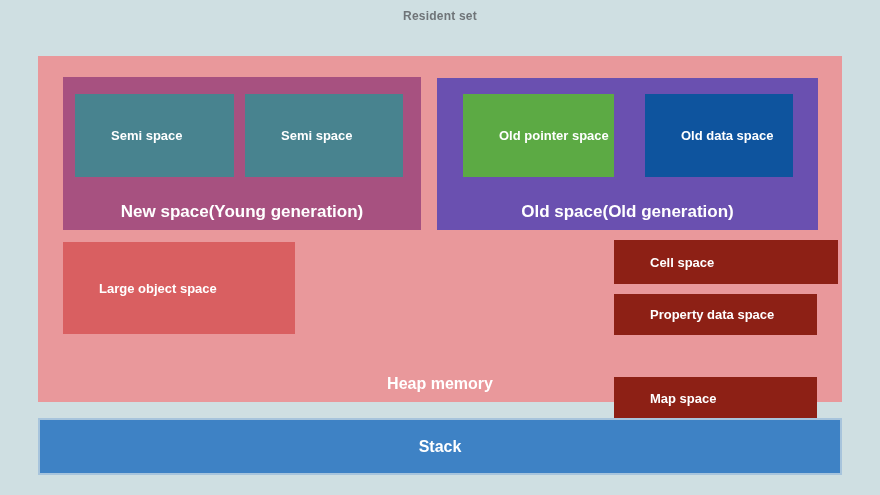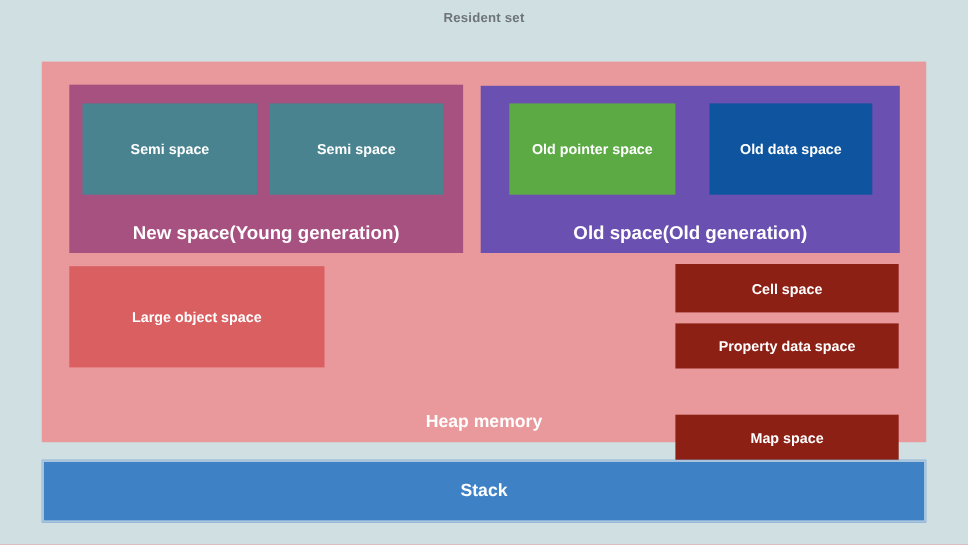--- a/index.html
+++ b/index.html
@@ -59,31 +59,32 @@
   .new-space{
     left:25px;top:21px;width:358px;height:153px;
     background:var(--new-space);
   }
   .old-space{
     left:399px;top:22px;width:381px;height:152px;
     background:var(--old-space);
   }
   .inner-box{
     position:absolute;
-    display:flex;align-items:center;justify-content:center;
+    display:flex;align-items:center;
     font-size:13px;
     color:var(--label-text);
+    padding-left:36px;
   }
   .semi-1{left:12px;top:17px;width:159px;height:83px;background:var(--semi-space);}
   .semi-2{left:182px;top:17px;width:158px;height:83px;background:var(--semi-space);}
   .old-pointer{left:26px;top:16px;width:151px;height:83px;background:var(--old-pointer-space);}
   .old-data{left:208px;top:16px;width:148px;height:83px;background:var(--old-data-space);}
   .large-object{left:25px;top:186px;width:232px;height:92px;background:var(--large-object-space);}
   .code{left:300px;top:186px;width:234px;height:93px;background:var(--code-space);}
-  .cell{left:576px;top:184px;width:203px;height:44px;background:var(--cell-space);}
+  .cell{left:576px;top:184px;width:224px;height:44px;background:var(--cell-space);}
   .property-cell{left:576px;top:238px;width:203px;height:41px;background:var(--cell-space);}
   .map{left:576px;top:289px;width:203px;height:42px;background:var(--cell-space);margin-top:32px;}
   .stack{
     left:38px;top:418px;width:804px;height:57px;
     background:var(--stack);
     border:2px solid var(--stack-border);
     font-size:16px;
   }
 </style>
 </head>

